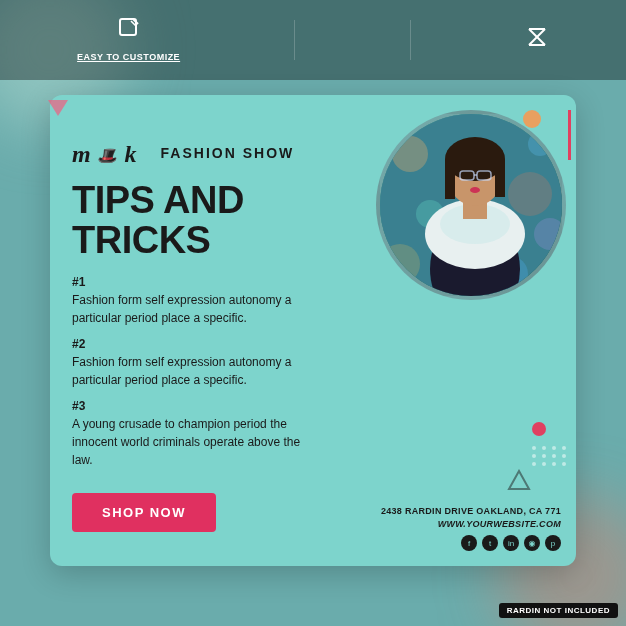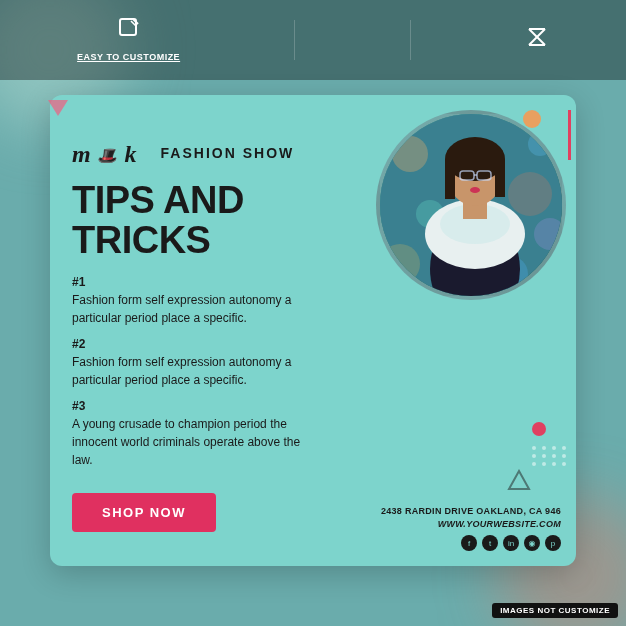--- a/index.html
+++ b/index.html
@@ -429,27 +429,27 @@
           <rect x="97" y="57" width="14" height="9" rx="3" fill="none" stroke="rgba(200,220,255,0.7)" stroke-width="1.5"></rect>
           <line x1="94" y1="61" x2="97" y2="61" stroke="rgba(200,220,255,0.7)" stroke-width="1.5"></line>
 
           <ellipse cx="95" cy="76" rx="5" ry="3" fill="#cc3355"></ellipse>
         </svg>
       </div>
     </div>
 
     
     <div class="footer-area">
-      <div class="footer-address">2438 RARDIN DRIVE OAKLAND, CA 946</div>
+      <div class="footer-address">2438 RARDIN DRIVE OAKLAND, CA 771</div>
       <div class="footer-website">WWW.YOURWEBSITE.COM</div>
       <div class="social-icons">
         <div class="social-icon">f</div>
         <div class="social-icon">t</div>
         <div class="social-icon">in</div>
         <div class="social-icon">◉</div>
         <div class="social-icon">p</div>
       </div>
     </div>
 
   </div>
 </div>
 
-<div class="bottom-label">IMAGES NOT CUSTOMIZE</div>
+<div class="bottom-label">RARDIN NOT INCLUDED</div>
 
 </body></html>

